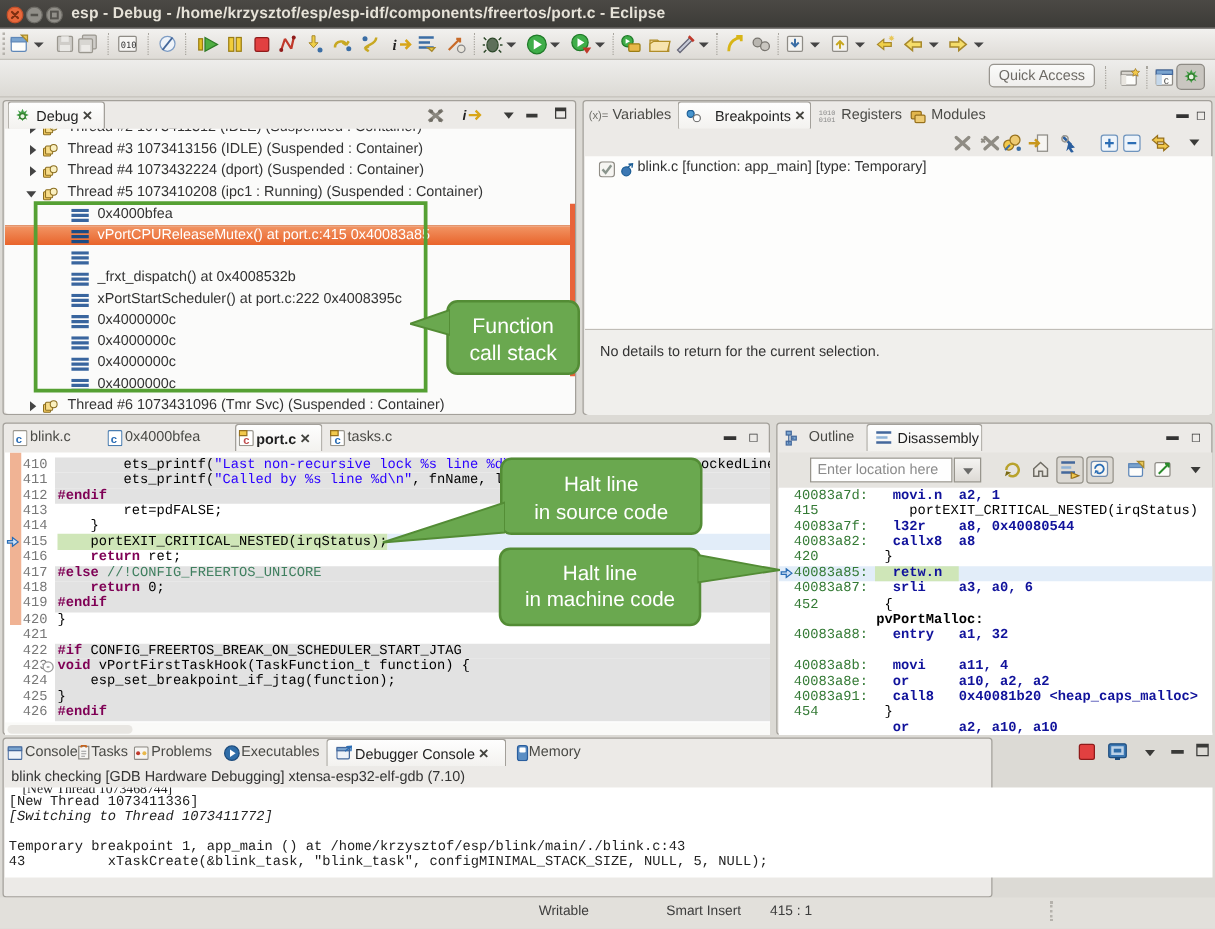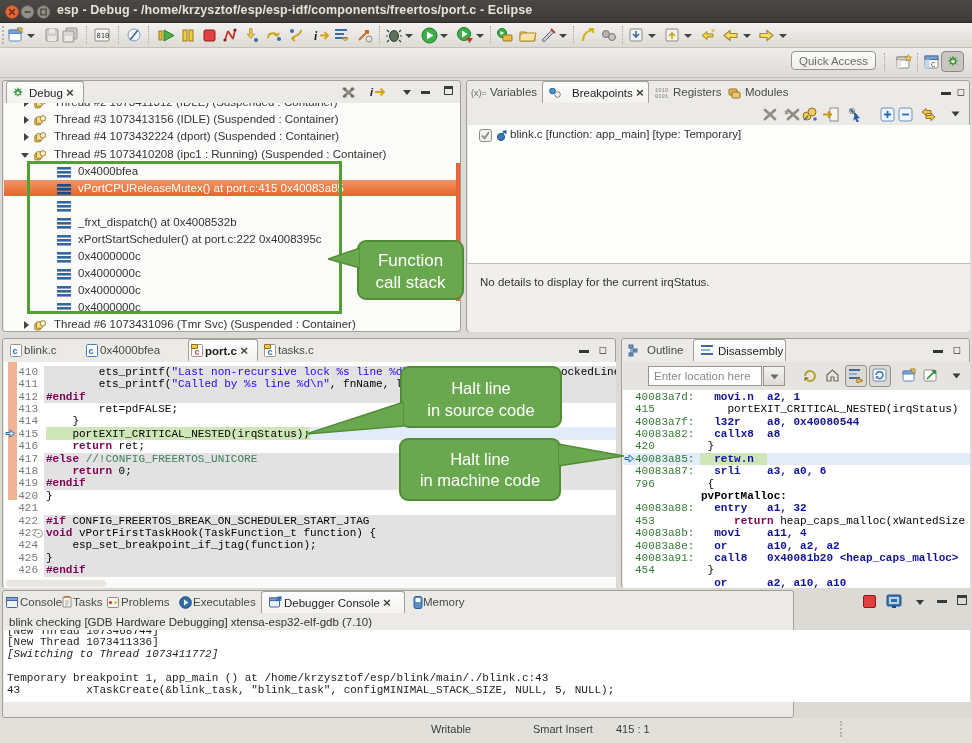--- a/index.html
+++ b/index.html
@@ -451,21 +451,21 @@
           <rect x="0.5" y="0.5" width="12" height="12" rx="2.5" fill="#f6f5f2" stroke="#908d86"></rect>
           <path d="M3 6.5 l2.5 2.8 L10 3.2" stroke="#8b958d" stroke-width="2" fill="none"></path>
         </svg>
       <svg style="position:absolute; left:29px; top:3px;" width="12" height="12" viewBox="0 0 12 12">
           <circle cx="5" cy="7" r="3.6" fill="#3c78b4" stroke="#1d5e96"></circle>
           <path d="M6 4 l4 -3 m-3.2 0.4 l3.2 -0.4 -0.4 3.2" stroke="#1d5e96" stroke-width="1.1" fill="none"></path>
         </svg>
       <span style="position:absolute; left:43px; top:1px;">blink.c [function: app_main] [type: Temporary]</span>
     </div>
     <div class="abs" style="left:1px; top:182px; width:502px; height:69px; background:#f0efec; border-top:1px solid #c0bdb7; border-radius:0 0 3px 3px; font-size:11.5px; color:#333;">
-      <div style="position:absolute; left:12px; top:12px;">No details to display for the current irqStatus.</div>
+      <div style="position:absolute; left:12px; top:12px;">No details to return for the current selection.</div>
     </div>
   </div>
 
   <div class="abs panel" id="editorpanel" style="left:2px; top:338px; width:614px; height:250px;">
     <div class="ptabs">
       <div class="vtab" style="left:4px; width:72px; padding-left:17px;">blink.c</div>
       <div class="vtab" style="left:79px; width:100px; padding-left:18px;">0x4000bfea</div>
       <div class="vtab active" style="left:185px; width:70px; padding-left:16px; font-weight:bold;">port.c <span style="font-weight:normal"><b style="font-size:13.5px;color:#44443f;">×</b></span></div>
       <div class="vtab" style="left:257px; width:62px; padding-left:18px;">tasks.c</div>
       <svg class="cfico" style="left:7px; top:5px;" width="12" height="13" viewBox="0 0 12 13">
@@ -611,24 +611,23 @@
 <span class="codeline mono" style="left:12px; top:25.6px;"><span class="addr">40083a7f:</span>&nbsp;&nbsp;&nbsp;<span class="asm">l32r&nbsp;&nbsp;&nbsp;&nbsp;a8,&nbsp;0x40080544</span></span>
 <span class="codeline mono" style="left:12px; top:38.0px;"><span class="addr">40083a82:</span>&nbsp;&nbsp;&nbsp;<span class="asm">callx8&nbsp;&nbsp;a8</span></span>
 <span class="codeline mono" style="left:12px; top:50.4px;"><span class="addr">420</span>&nbsp;&nbsp;&nbsp;&nbsp;&nbsp;&nbsp;&nbsp;&nbsp;}</span>
 <div style="position:absolute; left:0px; top:62.8px; width:347px; height:12.4px; background:#e2edf9;"></div>
         <div style="position:absolute; left:77px; top:62.8px; width:67px; height:12.4px; background:#cfe6b8;"></div>
         <svg style="position:absolute; left:1px; top:64px;" width="11" height="9" viewBox="0 0 11 9">
           <path d="M1 3.5 h4 v-2.5 l4.5 3.5 -4.5 3.5 v-2.5 h-4 z" fill="#cfe0f5" stroke="#2a6db5" stroke-width="1"></path>
         </svg>
         <span class="codeline mono" style="left:12px; top:62.8px;"><span class="addr">40083a85:</span>&nbsp;&nbsp;&nbsp;<span class="asm">retw.n</span></span>
 <span class="codeline mono" style="left:12px; top:75.2px;"><span class="addr">40083a87:</span>&nbsp;&nbsp;&nbsp;<span class="asm">srli&nbsp;&nbsp;&nbsp;&nbsp;a3,&nbsp;a0,&nbsp;6</span></span>
-<span class="codeline mono" style="left:12px; top:87.6px;"><span class="addr">796</span>&nbsp;&nbsp;&nbsp;&nbsp;&nbsp;&nbsp;&nbsp;&nbsp;{</span>
+<span class="codeline mono" style="left:12px; top:87.6px;"><span class="addr">452</span>&nbsp;&nbsp;&nbsp;&nbsp;&nbsp;&nbsp;&nbsp;&nbsp;{</span>
 <span class="codeline mono" style="left:12px; top:100.0px;">&nbsp;&nbsp;&nbsp;&nbsp;&nbsp;&nbsp;&nbsp;&nbsp;&nbsp;&nbsp;<span class="asmb">pvPortMalloc:</span></span>
 <span class="codeline mono" style="left:12px; top:112.4px;"><span class="addr">40083a88:</span>&nbsp;&nbsp;&nbsp;<span class="asm">entry&nbsp;&nbsp;&nbsp;a1,&nbsp;32</span></span>
-<span class="codeline mono" style="left:12px; top:124.8px;"><span class="addr">453</span>&nbsp;&nbsp;&nbsp;&nbsp;&nbsp;&nbsp;&nbsp;&nbsp;&nbsp;&nbsp;&nbsp;&nbsp;<span class="kw">return</span>&nbsp;heap_caps_malloc(xWantedSize</span>
 <span class="codeline mono" style="left:12px; top:137.2px;"><span class="addr">40083a8b:</span>&nbsp;&nbsp;&nbsp;<span class="asm">movi&nbsp;&nbsp;&nbsp;&nbsp;a11,&nbsp;4</span></span>
 <span class="codeline mono" style="left:12px; top:149.6px;"><span class="addr">40083a8e:</span>&nbsp;&nbsp;&nbsp;<span class="asm">or&nbsp;&nbsp;&nbsp;&nbsp;&nbsp;&nbsp;a10,&nbsp;a2,&nbsp;a2</span></span>
 <span class="codeline mono" style="left:12px; top:162.0px;"><span class="addr">40083a91:</span>&nbsp;&nbsp;&nbsp;<span class="asm">call8&nbsp;&nbsp;&nbsp;0x40081b20&nbsp;&lt;heap_caps_malloc&gt;</span></span>
 <span class="codeline mono" style="left:12px; top:174.4px;"><span class="addr">454</span>&nbsp;&nbsp;&nbsp;&nbsp;&nbsp;&nbsp;&nbsp;&nbsp;}</span>
 <span class="codeline mono" style="left:12px; top:186.8px;">&nbsp;&nbsp;&nbsp;&nbsp;&nbsp;&nbsp;&nbsp;&nbsp;&nbsp;&nbsp;&nbsp;&nbsp;<span class="asm">or&nbsp;&nbsp;&nbsp;&nbsp;&nbsp;&nbsp;a2,&nbsp;a10,&nbsp;a10</span></span>
       </div>
   </div>
 
   <div class="abs panel" id="consolepanel" style="left:2px; top:590px; width:792px; height:128px;">
     <div class="ptabs">
@@ -673,21 +672,21 @@
         <rect x="5" y="5" width="6" height="3" fill="#2f6da8"></rect>
         <rect x="6" y="12" width="4" height="2" fill="#1d4c7d"></rect>
       </svg>
     <svg style="position:absolute; left:912px; top:8px;" width="10" height="7" viewBox="0 0 10 7">
         <path d="M1 1 h8 l-4 5 z" fill="#3a3a38"></path>
       </svg>
     <div style="position:absolute; left:934px; top:9px; width:10px; height:3px; background:#3a3a38;"></div>
     <div style="position:absolute; left:954px; top:4px; width:10px; height:10px; border:1.5px solid #3a3a38; border-top-width:3px;"></div>
     <div class="abs" style="left:6px; top:25px; width:700px; height:14px; font-size:11.5px; color:#333;">blink checking [GDB Hardware Debugging] xtensa-esp32-elf-gdb (7.10)</div>
     <div class="pcontent" id="consolecontent" style="left:1px; top:39px; width:966px; height:72px; background:#ffffff; overflow:hidden;">
-        <span class="codeline mono" style="left:3px; top:-5.5px; color:#222;">[New&nbsp;Thread&nbsp;1073468744]</span>
+        <span class="codeline mono" style="left:14px; top:-5.5px; color:#222;font-family:Liberation Serif, serif;">[New&nbsp;Thread&nbsp;1073468744]</span>
 <span class="codeline mono" style="left:3px; top:6.4px; color:#222;">[New&nbsp;Thread&nbsp;1073411336]</span>
 <span class="codeline mono" style="left:3px; top:18.3px; color:#222;font-style:italic;">[Switching&nbsp;to&nbsp;Thread&nbsp;1073411772]</span>
 <span class="codeline mono" style="left:3px; top:30.2px; color:#222;"></span>
 <span class="codeline mono" style="left:3px; top:42.1px; color:#222;">Temporary&nbsp;breakpoint&nbsp;1,&nbsp;app_main&nbsp;()&nbsp;at&nbsp;/home/krzysztof/esp/blink/main/./blink.c:43</span>
 <span class="codeline mono" style="left:3px; top:54.0px; color:#222;">43&nbsp;&nbsp;&nbsp;&nbsp;&nbsp;&nbsp;&nbsp;&nbsp;&nbsp;&nbsp;xTaskCreate(&amp;blink_task,&nbsp;"blink_task",&nbsp;configMINIMAL_STACK_SIZE,&nbsp;NULL,&nbsp;5,&nbsp;NULL);</span>
       </div>
   </div>
 
   <div class="abs" style="left:0; top:718px; width:972px; height:25px; background:#e2e0db;"></div>
   <div class="abs" style="left:431px; top:723px; font-size:11px; color:#3c3c3c;">Writable</div>

